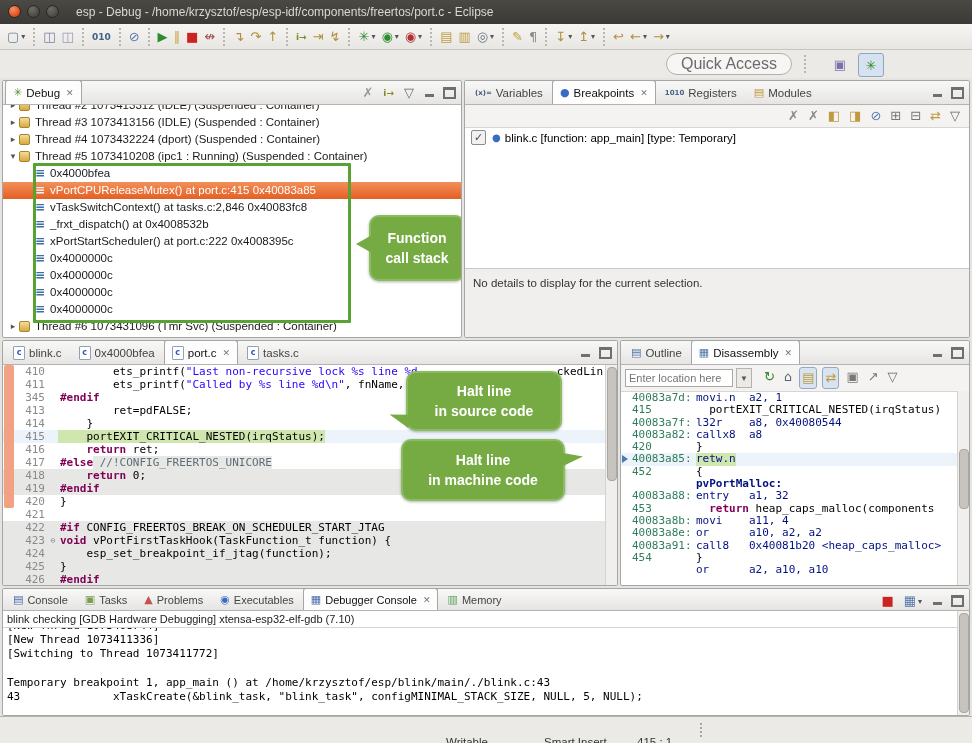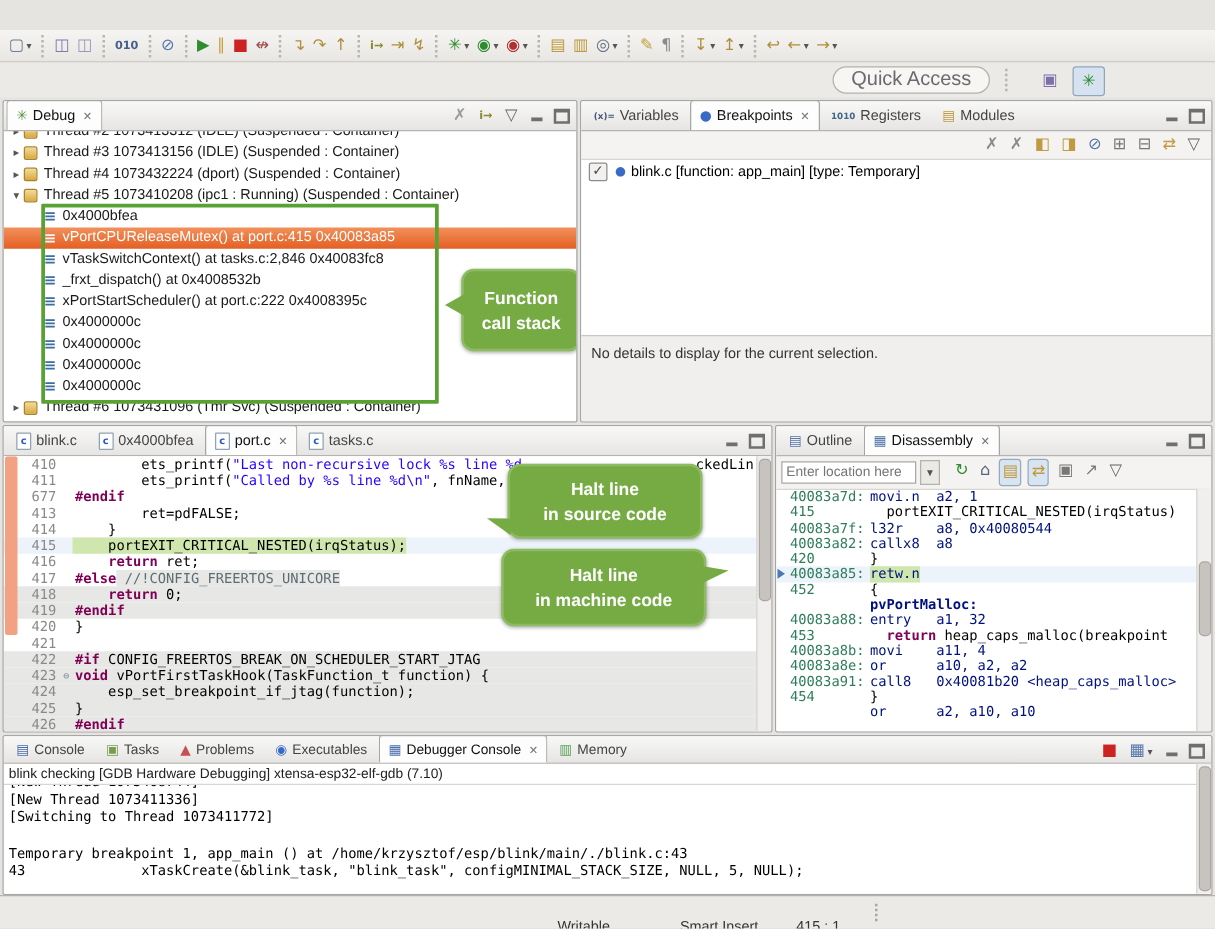--- a/index.html
+++ b/index.html
@@ -149,20 +149,26 @@
   #sb-writable{left:446px;}
   #sb-smart{left:544px;}
   #sb-pos{left:637px;}
   .sb-handle{position:absolute;left:700px;top:6px;height:14px;border-left:2px dotted #a9a6a0;}
 </style>
 </head>
 <body>
 
 <div id="app">
 
+  <div id="titlebar">
+    <span class="wcirc close"></span>
+    <span class="wcirc minz"></span>
+    <span class="wcirc maxz"></span>
+    <span id="title-text">esp - Debug - /home/krzysztof/esp/esp-idf/components/freertos/port.c - Eclipse</span>
+  </div>
 
   <div id="toolbar">
       <span class="tbi">
         <span class="gl" style="color: rgb(107, 127, 149);">▢</span>
         <span class="ddm">▾</span>
       </span>
       <span class="tb-sep"></span>
       <span class="tbi">
         <span class="gl" style="color: rgb(125, 125, 168);">◫</span>
       </span>
@@ -461,21 +467,21 @@
           <span class="tlabel">tasks.c</span>
         </div>
         <div class="tab-rightbox">
         <span class="win-btn min"></span>
         <span class="win-btn max"></span>
       </div>
     </div>
     <div id="code-area">
       <div class="cline"><span class="ann"></span><span class="lnum">410</span><span class="fold"></span><span class="code"><span class="sg-p">        ets_printf(</span><span class="sg-s">"Last non-recursive lock %s line %d</span></span></div>
         <div class="cline"><span class="ann"></span><span class="lnum">411</span><span class="fold"></span><span class="code"><span class="sg-p">        ets_printf(</span><span class="sg-s">"Called by %s line %d\n"</span><span class="sg-p">, fnName, l</span></span></div>
-        <div class="cline"><span class="ann"></span><span class="lnum">677</span><span class="fold"></span><span class="code"><span class="sg-k">#endif</span></span></div>
+        <div class="cline"><span class="ann"></span><span class="lnum">345</span><span class="fold"></span><span class="code"><span class="sg-k">#endif</span></span></div>
         <div class="cline"><span class="ann"></span><span class="lnum">413</span><span class="fold"></span><span class="code"><span class="sg-p">        ret=pdFALSE;</span></span></div>
         <div class="cline"><span class="ann"></span><span class="lnum">414</span><span class="fold"></span><span class="code"><span class="sg-p">    }</span></span></div>
         <div class="cline hlrow"><span class="ann"><span class="ip-arrow"></span></span><span class="lnum">415</span><span class="fold"></span><span class="code"><span class="sg-p">    portEXIT_CRITICAL_NESTED(irqStatus);</span></span></div>
         <div class="cline"><span class="ann"></span><span class="lnum">416</span><span class="fold"></span><span class="code"><span class="sg-p">    </span><span class="sg-k">return</span><span class="sg-p"> ret;</span></span></div>
         <div class="cline"><span class="ann"></span><span class="lnum">417</span><span class="fold"></span><span class="code"><span class="sg-k">#else</span><span class="sg-cm"> //!CONFIG_FREERTOS_UNICORE</span></span></div>
         <div class="cline inactive"><span class="ann"></span><span class="lnum">418</span><span class="fold"></span><span class="code"><span class="sg-p">    </span><span class="sg-k">return</span><span class="sg-p"> 0;</span></span></div>
         <div class="cline inactive"><span class="ann"></span><span class="lnum">419</span><span class="fold"></span><span class="code"><span class="sg-k">#endif</span></span></div>
         <div class="cline"><span class="ann"></span><span class="lnum">420</span><span class="fold"></span><span class="code"><span class="sg-p">}</span></span></div>
         <div class="cline"><span class="ann"></span><span class="lnum">421</span><span class="fold"></span><span class="code"></span></div>
         <div class="cline inactive"><span class="ann"></span><span class="lnum">422</span><span class="fold"></span><span class="code"><span class="sg-k">#if</span><span class="sg-p"> CONFIG_FREERTOS_BREAK_ON_SCHEDULER_START_JTAG</span></span></div>
@@ -548,21 +554,21 @@
     <div id="disasm-lines">
         <div class="dline"><span class="dgut"></span><span class="daddr">40083a7d:</span><span class="dcode"><span class="sg-mn">movi.n  a2, 1</span></span></div>
         <div class="dline"><span class="dgut"></span><span class="daddr src">415</span><span class="dcode"><span class="sg-p">  portEXIT_CRITICAL_NESTED(irqStatus)</span></span></div>
         <div class="dline"><span class="dgut"></span><span class="daddr">40083a7f:</span><span class="dcode"><span class="sg-mn">l32r    a8, 0x40080544</span></span></div>
         <div class="dline"><span class="dgut"></span><span class="daddr">40083a82:</span><span class="dcode"><span class="sg-mn">callx8  a8</span></span></div>
         <div class="dline"><span class="dgut"></span><span class="daddr src">420</span><span class="dcode"><span class="sg-p">}</span></span></div>
         <div class="dline hl"><span class="dgut"><span class="dip"></span></span><span class="daddr">40083a85:</span><span class="dcode"><span class="sg-mn">retw.n</span></span></div>
         <div class="dline"><span class="dgut"></span><span class="daddr src">452</span><span class="dcode"><span class="sg-p">{</span></span></div>
         <div class="dline"><span class="dgut"></span><span class="daddr"></span><span class="dcode"><span class="sg-lbl">pvPortMalloc:</span></span></div>
         <div class="dline"><span class="dgut"></span><span class="daddr">40083a88:</span><span class="dcode"><span class="sg-mn">entry   a1, 32</span></span></div>
-        <div class="dline"><span class="dgut"></span><span class="daddr src">453</span><span class="dcode"><span class="sg-p">  </span><span class="sg-k">return</span><span class="sg-p"> heap_caps_malloc(breakpoint</span></span></div>
+        <div class="dline"><span class="dgut"></span><span class="daddr src">453</span><span class="dcode"><span class="sg-p">  </span><span class="sg-k">return</span><span class="sg-p"> heap_caps_malloc(components</span></span></div>
         <div class="dline"><span class="dgut"></span><span class="daddr">40083a8b:</span><span class="dcode"><span class="sg-mn">movi    a11, 4</span></span></div>
         <div class="dline"><span class="dgut"></span><span class="daddr">40083a8e:</span><span class="dcode"><span class="sg-mn">or      a10, a2, a2</span></span></div>
         <div class="dline"><span class="dgut"></span><span class="daddr">40083a91:</span><span class="dcode"><span class="sg-mn">call8   0x40081b20 &lt;heap_caps_malloc&gt;</span></span></div>
         <div class="dline"><span class="dgut"></span><span class="daddr src">454</span><span class="dcode"><span class="sg-p">}</span></span></div>
         <div class="dline"><span class="dgut"></span><span class="daddr"></span><span class="dcode"><span class="sg-mn">or      a2, a10, a10</span></span></div>
       </div>
     <div class="vscroll" style="top:50px;">
       <div class="vthumb" style="top:58px;height:58px;"></div>
     </div>
   </div>

